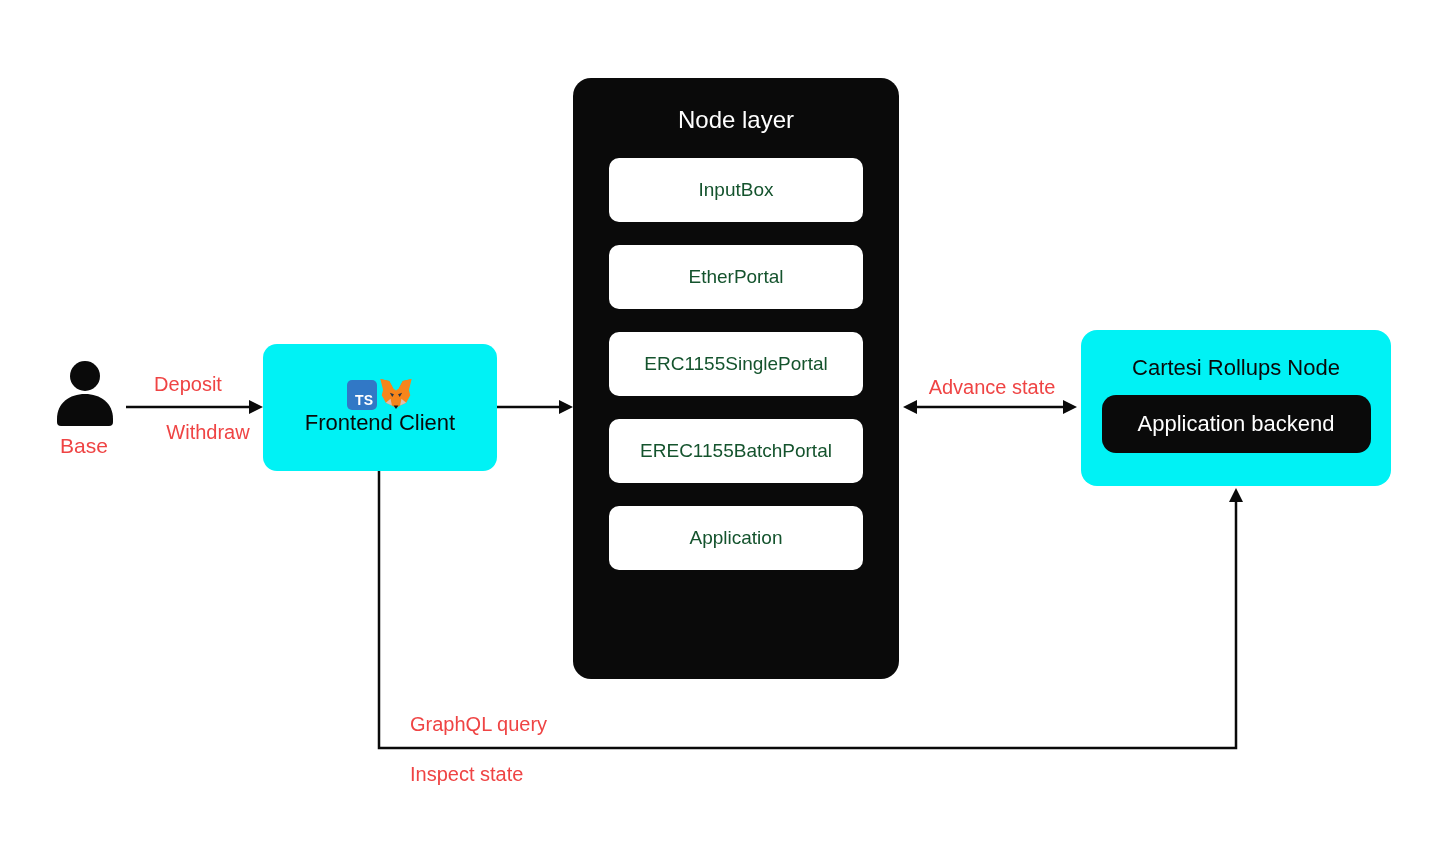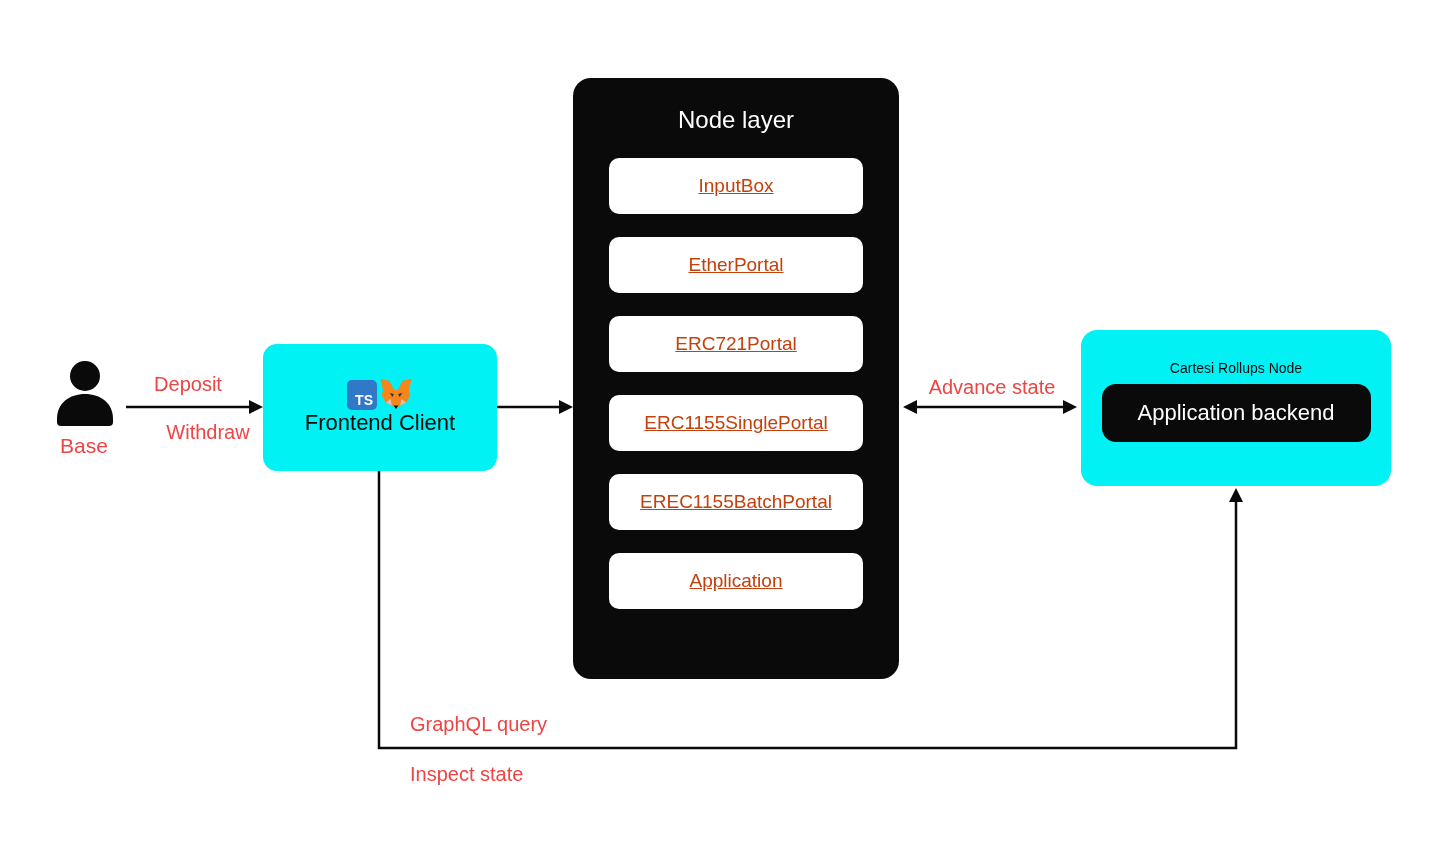--- a/index.html
+++ b/index.html
@@ -100,53 +100,52 @@
     line-height: 32px;
     margin-bottom: 22px;
   }
   .contract-list {
     display: flex;
     flex-direction: column;
     gap: 23px;
     width: 100%;
   }
   .contract-box {
-    height: 56px;
+    height: 64px;
     background: #ffffff;
     border-radius: 10px;
     display: flex;
     align-items: center;
     justify-content: center;
     font-size: 19px;
     font-weight: 500;
-    color: #c2410c;
-    text-decoration: underline;
+    color: #14532d;
   }
 
   
   .cartesi-box {
     position: absolute;
     left: 1081px; top: 330px;
     width: 310px; height: 156px;
     background: var(--cyan);
     border-radius: 16px;
     box-sizing: border-box;
     padding-top: 24px;
     display: flex;
     flex-direction: column;
     align-items: center;
   }
   .cartesi-title {
-    font-size: 14px;
+    font-size: 22px;
     font-weight: 500;
     color: #0a0a0a;
     line-height: 28px;
   }
   .backend-box {
-    margin-top: 2px;
+    margin-top: 13px;
     width: 269px;
     height: 58px;
     background: #0a0a0a;
     border-radius: 14px;
     display: flex;
     align-items: center;
     justify-content: center;
     color: #ffffff;
     font-size: 22px;
     font-weight: 500;
@@ -215,21 +214,20 @@
       </svg>
     </div>
     <div class="frontend-label">Frontend Client</div>
   </div>
 
   <div class="base-layer">
     <div class="base-layer-title">Node layer</div>
     <div class="contract-list">
       <div class="contract-box">InputBox</div>
       <div class="contract-box">EtherPortal</div>
-      <div class="contract-box">ERC721Portal</div>
       <div class="contract-box">ERC1155SinglePortal</div>
       <div class="contract-box">EREC1155BatchPortal</div>
       <div class="contract-box">Application</div>
     </div>
   </div>
 
   <div class="cartesi-box">
     <div class="cartesi-title">Cartesi Rollups Node</div>
     <div class="backend-box">Application backend</div>
   </div>

